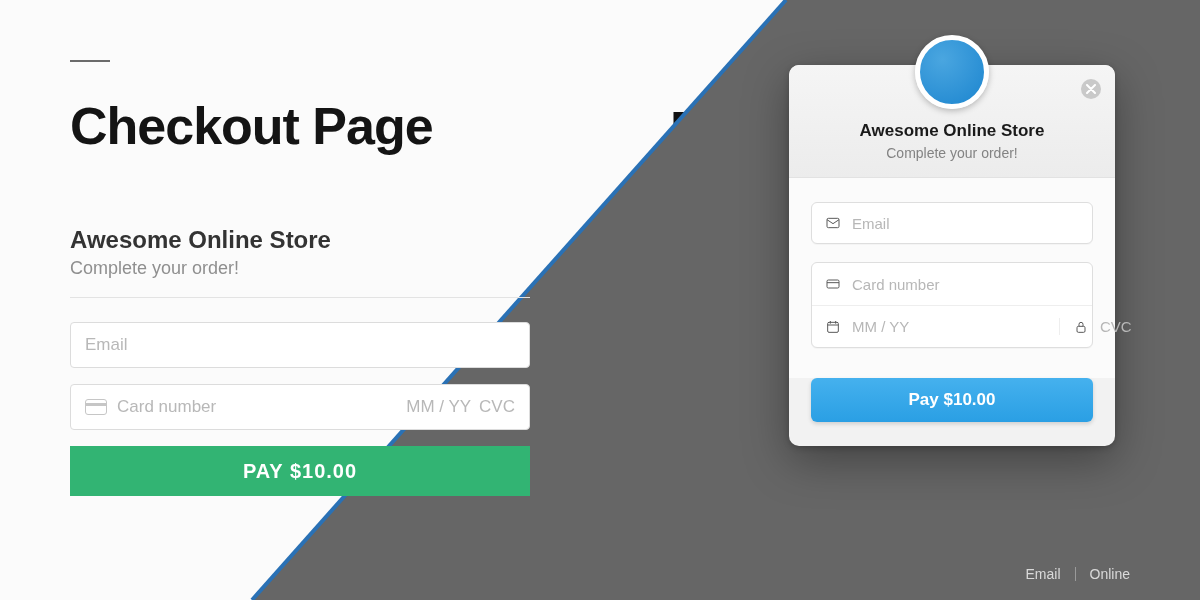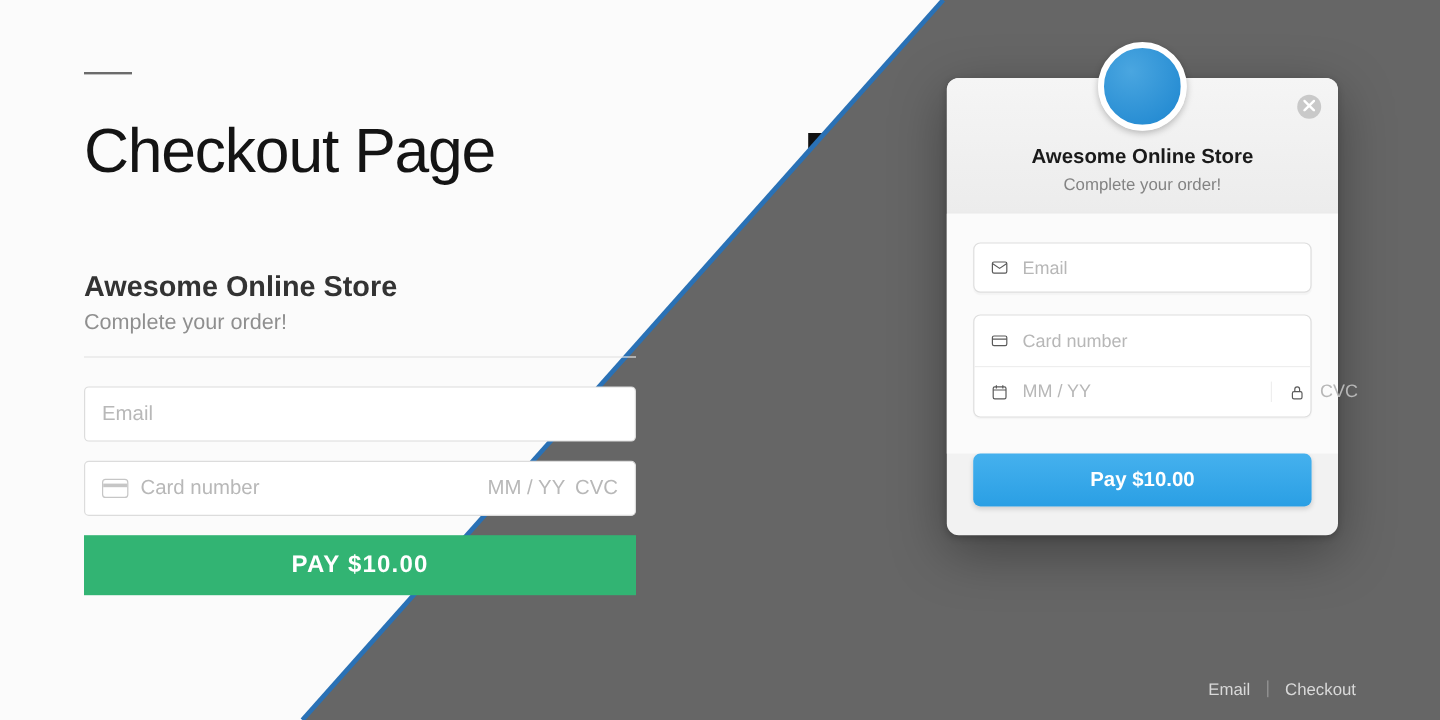--- a/index.html
+++ b/index.html
@@ -14,21 +14,21 @@
     width: 460px;
   }
   .dash {
     width: 40px;
     height: 0;
     border-top: 2px solid #6b6b6b;
     margin-bottom: 34px;
   }
   .headline {
     font-size: 52px;
-    font-weight: 400;
+    font-weight: 700;
     color: #141414;
     letter-spacing: -1px;
     margin-bottom: 70px;
   }
   .storename {
     font-size: 24px;
     font-weight: 600;
     color: #333;
   }
   .storesub {
@@ -285,16 +285,16 @@
         </div>
       </div>
 
     </div>
     <button class="paybtn-blue">Pay $10.00</button>
   </div>
 
   <div class="footer-links">
     <a>Email</a>
     <span class="sep"></span>
-    <a>Checkout</a>
+    <a>Online</a>
   </div>
 
 </div>
 
 </body></html>

